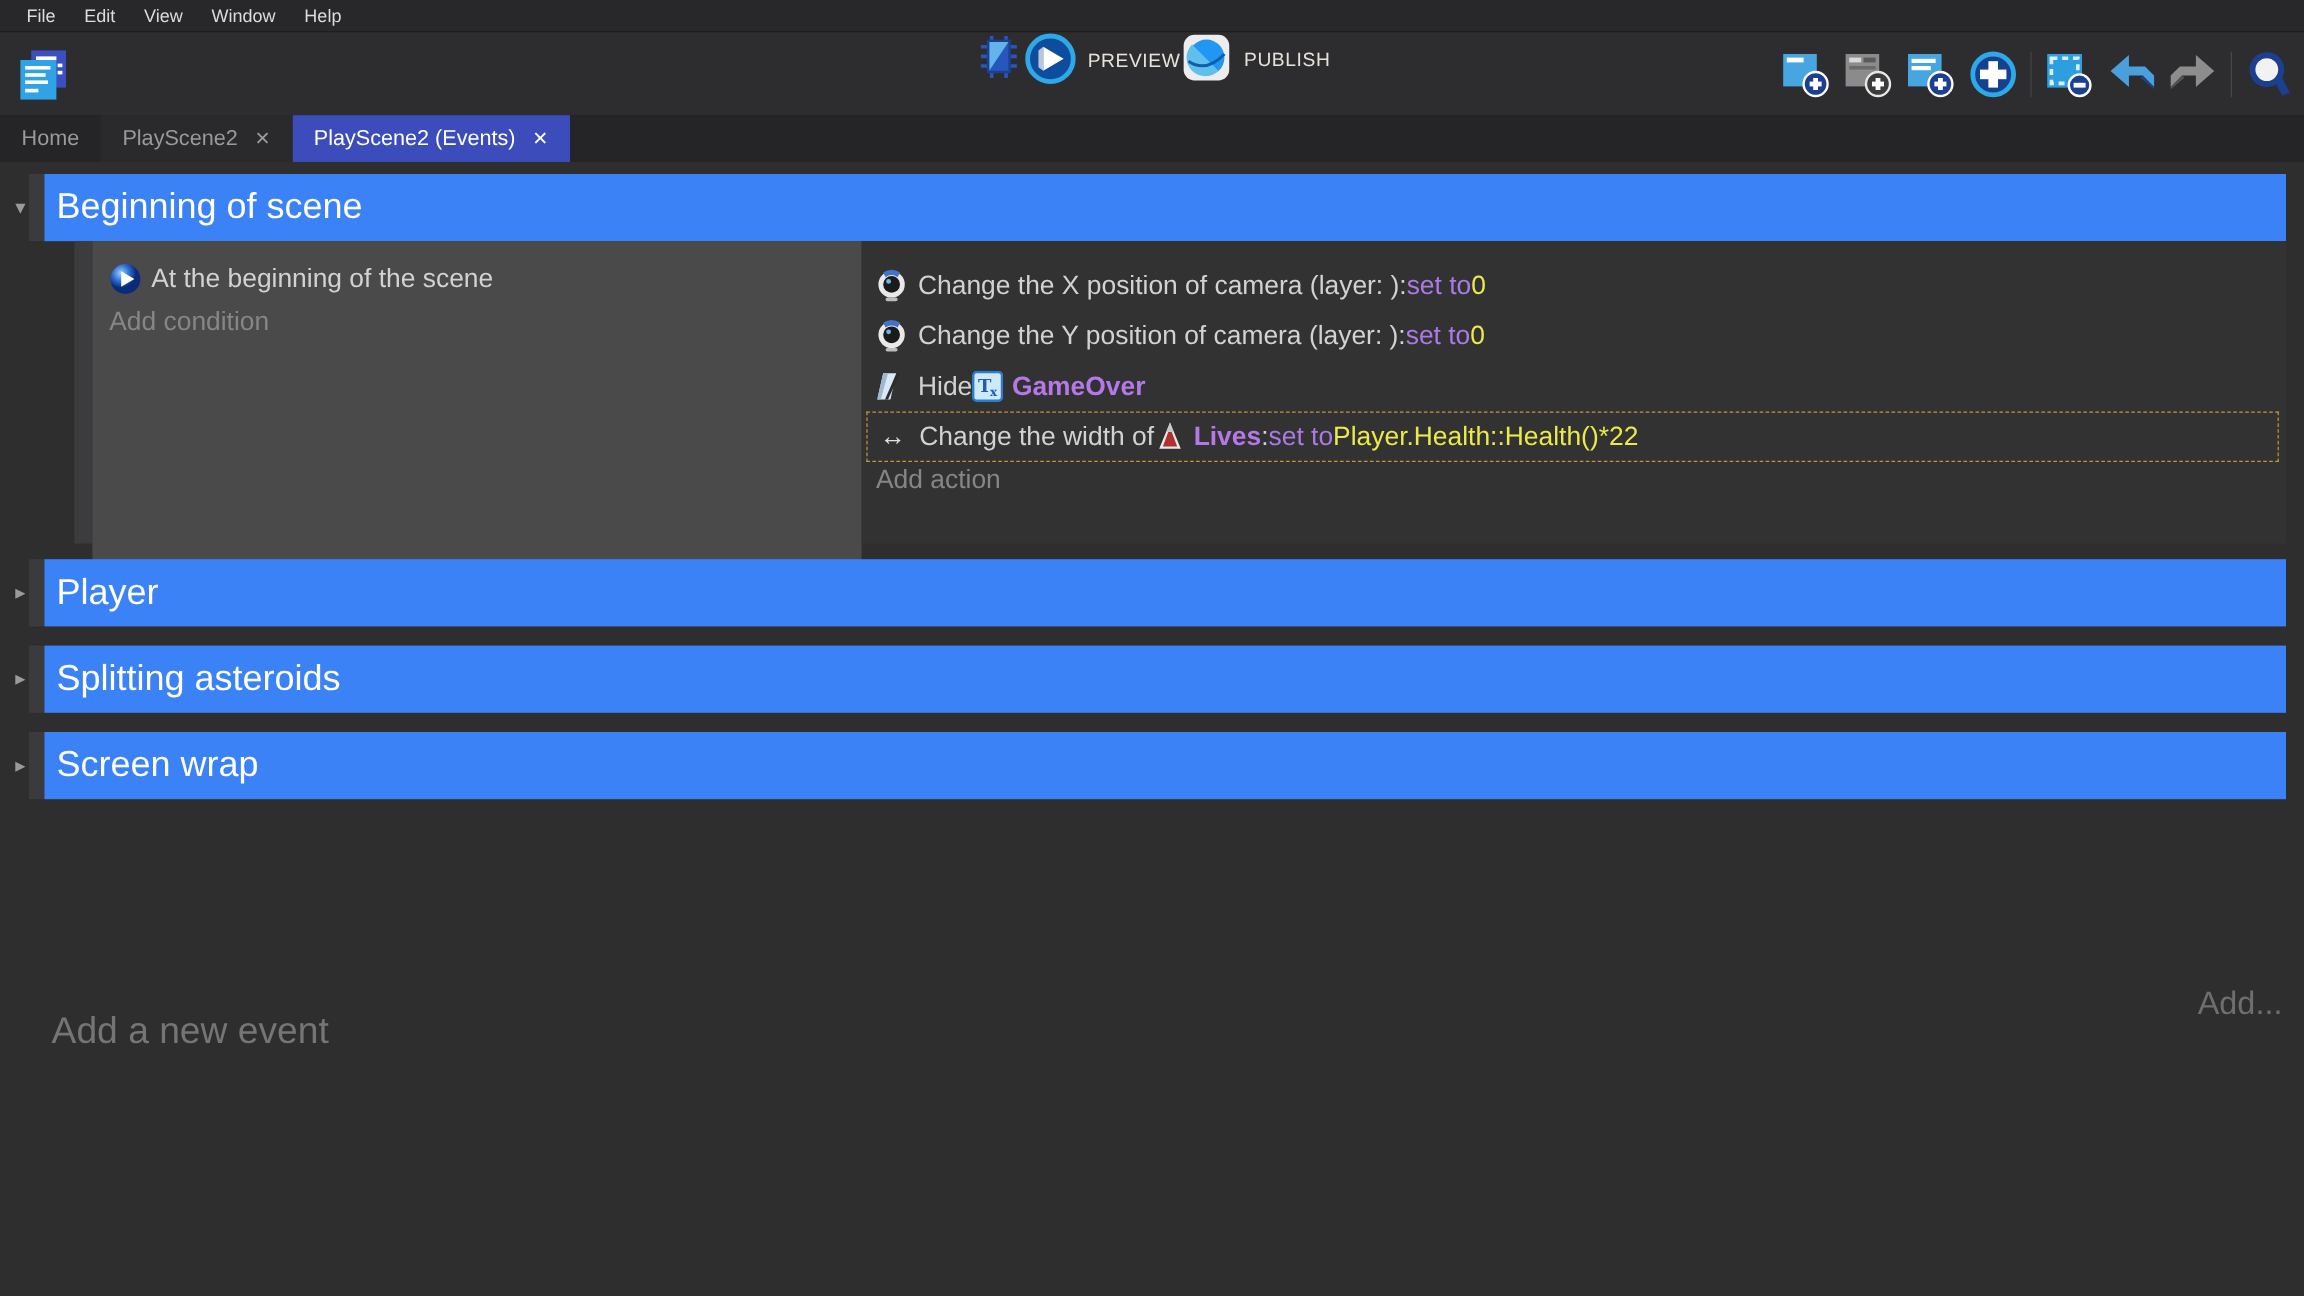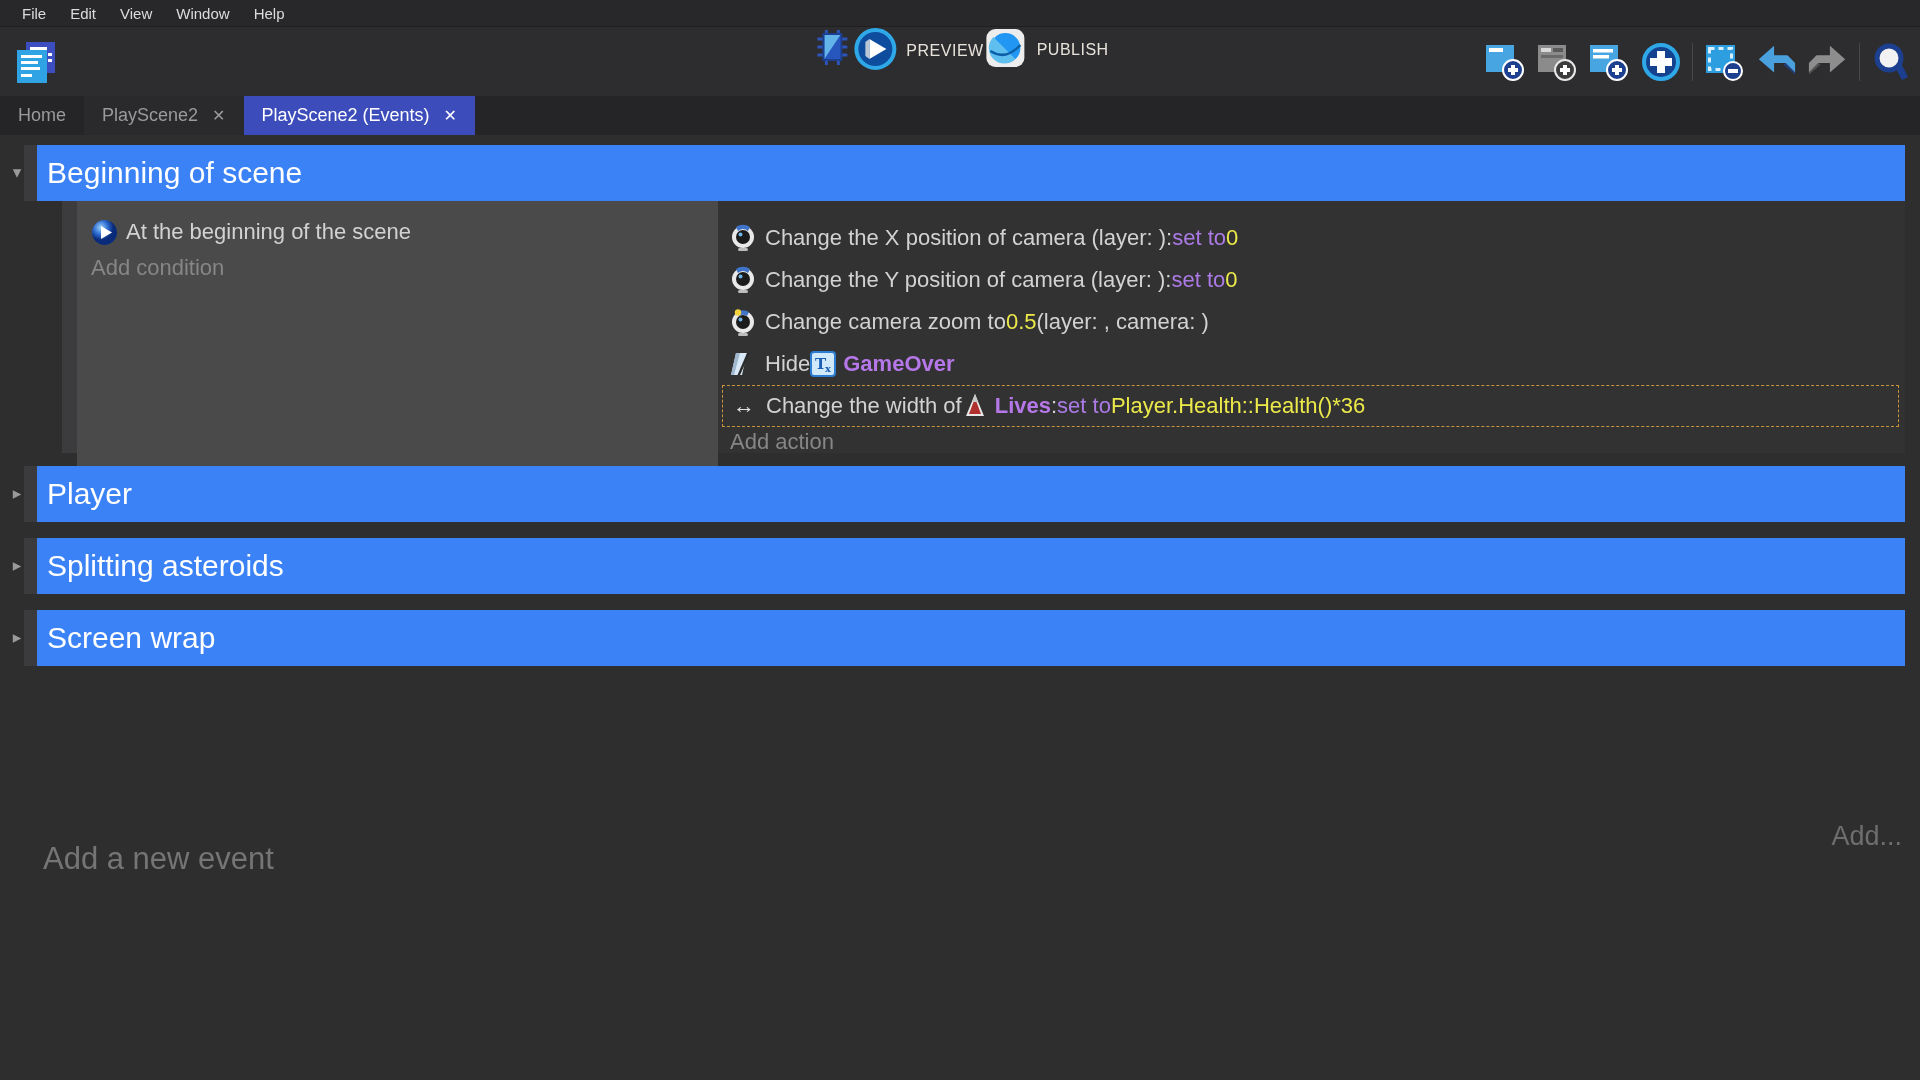--- a/index.html
+++ b/index.html
@@ -286,35 +286,20 @@
             <circle cx="10.5" cy="10.5" r="2" fill="#6fb6e8"></circle>
             <path d="M6 3 A12 12 0 0 1 20 3 L18 7 A8 8 0 0 0 8 7 Z" fill="#3f74c9"></path>
             <rect x="8" y="24" width="10" height="3" rx="1.5" fill="#bdbdbd"></rect>
           </svg>
         </span>
         <span>Change the Y position of camera (layer: ): </span>
           <span class="kw">set to </span>
           <span class="val">0</span>
       </div>
 
-      <div class="row">
-        <span class="ic">
-          <svg width="26" height="28" viewBox="0 0 26 28">
-            <circle cx="13" cy="14" r="11" fill="#e9e9e9"></circle>
-            <circle cx="13" cy="14" r="7" fill="#1b1b1b"></circle>
-            <circle cx="10.5" cy="11.5" r="2" fill="#6fb6e8"></circle>
-            <path d="M7 4 A12 12 0 0 1 19 4 L17 8 A8 8 0 0 0 9 8 Z" fill="#3f74c9"></path>
-            <circle cx="8" cy="4.5" r="3.2" fill="#f3d23c"></circle>
-            <rect x="8" y="25" width="10" height="3" rx="1.5" fill="#bdbdbd"></rect>
-          </svg>
-        </span>
-        <span>Change camera zoom to </span>
-          <span class="val">0.5</span>
-          <span> (layer: , camera: )</span>
-      </div>
 
       <div class="row">
         <span class="ic">
           <svg width="24" height="26" viewBox="0 0 24 26">
             <polygon points="5,2 16,2 11,24 0,24" fill="#d9e9f8"></polygon>
             <polygon points="16,2 19,2 9,24 6.5,24" fill="#2c2c2c"></polygon>
             <polygon points="5,2 9,2 3,24 0,24" fill="#9fb8cf"></polygon>
           </svg>
         </span>
         <span>Hide </span>
@@ -336,21 +321,21 @@
         <span class="ic" style="width:26px;">
           <svg width="26" height="26" viewBox="0 0 26 26">
             <polygon points="13,1 22,23 4,23" fill="#e8e8e8"></polygon>
             <polygon points="13,5 19,21 7,21" fill="#b03030"></polygon>
             <polygon points="13,1 16,9 10,9" fill="#c8c8c8"></polygon>
           </svg>
         </span>
         <span class="obj">Lives</span>
           <span>: </span>
           <span class="kw">set to </span>
-          <span class="val">Player.Health::Health()*36</span>
+          <span class="val">Player.Health::Health()*22</span>
       </div>
 
       <div class="muted">Add action</div>
     </div>
 
     <div class="grp-arrow" style="top:350px;">▸</div>
     <div class="grp-notch" style="left:24px; top:331px; height:56px;"></div>
     <div class="grp-head" style="top:331px;">
       <span class="t">Player</span>
     </div>

